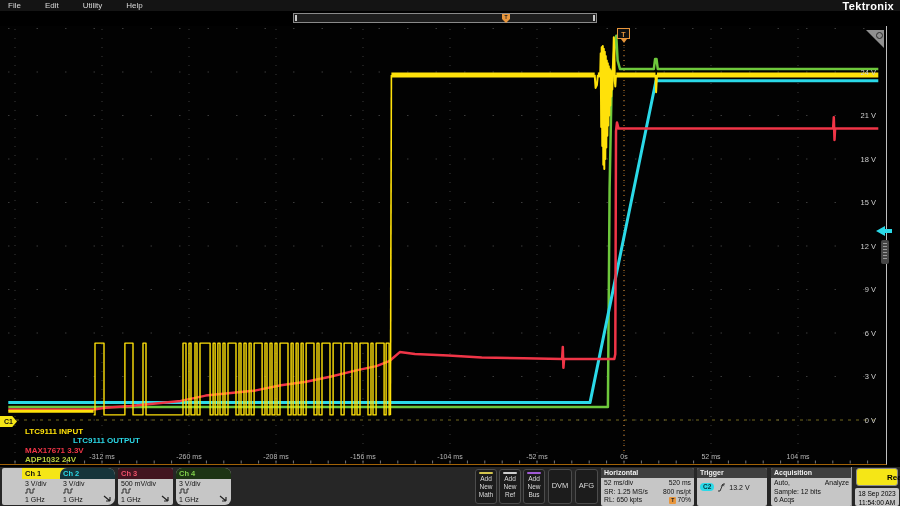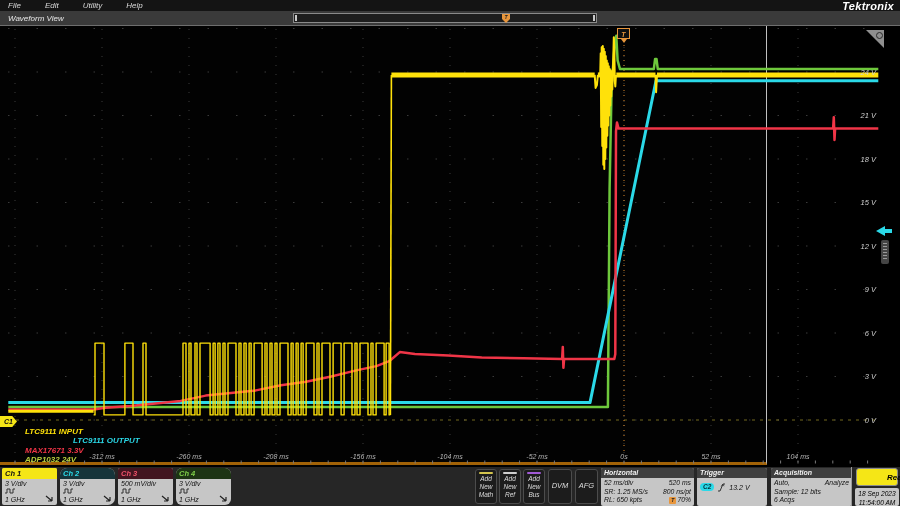--- a/index.html
+++ b/index.html
@@ -1,39 +1,39 @@
 <!DOCTYPE html>
 <html><head>
 <meta charset="utf-8">
 <style>
   html,body{margin:0;padding:0;background:#000;}
   .screen{position:relative;width:900px;height:506px;background:#000;overflow:hidden;
-          font-family:"Liberation Sans",sans-serif;font-style:italic;-webkit-font-smoothing:antialiased;}
+          font-family:"Liberation Sans",sans-serif;-webkit-font-smoothing:antialiased;}
   
   .menubar{position:absolute;left:0;top:0;width:900px;height:11px;background:#141414;
            display:flex;align-items:center;gap:24px;padding-left:8px;box-sizing:border-box;
            font-size:8px;color:#d9d9d9;}
   .menubar .mitem{cursor:default;}
   .logo{position:absolute;right:6px;top:0px;font-size:11px;font-weight:bold;color:#fff;letter-spacing:.3px;}
   
   .tabbar{position:absolute;left:0;top:11px;width:900px;height:15px;background:#3a3a3a;
           border-bottom:1px solid #6e6e6e;box-sizing:border-box;color:#e8e8e8;font-size:8px;}
   .tabbar .tablabel{position:absolute;left:8px;top:3px;}
   
   .recordbar{position:absolute;left:293px;top:13px;width:304px;height:10px;background:#1d1d1d;
              border:1px solid #8a8a8a;box-sizing:border-box;}
   .recordbar .br{position:absolute;top:1px;bottom:1px;width:3px;}
   .recordbar .br.l{left:1px;border-left:2px solid #c9c9c9;}
   .recordbar .br.r{right:1px;border-right:2px solid #c9c9c9;}
   .minimap-t{position:absolute;left:208px;top:0px;width:8px;height:9px;background:#e8963c;
              clip-path:polygon(0 0,100% 0,100% 55%,50% 100%,0 55%);
              font-size:5px;font-weight:bold;color:#222;text-align:center;line-height:7px;}
   
-  .plot{position:absolute;left:0;top:26px;width:767px;height:439px;background:#020202;
-        border-right:1px solid #c0c0c0;border-bottom:3px solid #a16207;box-sizing:border-box;}
+  .plot{position:absolute;left:0;top:26px;width:887px;height:439px;background:#020202;
+        border-right:1px solid #c0c0c0;border-bottom:1px solid #a16207;box-sizing:border-box;}
   .plot svg{position:absolute;left:0;top:0;}
   .tflag{position:absolute;left:617px;top:2px;width:13px;height:11px;background:#101010;
          border:1px solid #e8963c;color:#e8963c;font-size:7px;font-weight:bold;text-align:center;
          line-height:11px;box-sizing:border-box;}
   .tflag:after{content:"";position:absolute;left:3px;top:10px;border-left:3px solid transparent;
          border-right:3px solid transparent;border-top:4px solid #e8963c;}
   .zoomcorner{position:absolute;left:866px;top:4px;width:0;height:0;
               border-top:18px solid #8f8f8f;border-left:18px solid transparent;}
   .zoomglass{position:absolute;left:876px;top:6px;width:5px;height:5px;border:1px solid #2c2c2c;border-radius:50%;}
   .c1badge{position:absolute;left:0;top:390px;width:17px;height:11px;background:#f5e616;color:#111;
@@ -78,23 +78,20 @@
 <div class="screen">
 
   <div class="menubar">
     <span class="mitem">File</span>
     <span class="mitem">Edit</span>
     <span class="mitem">Utility</span>
     <span class="mitem">Help</span>
   </div>
   <div class="logo">Tektronix</div>
 
-  <div class="tabbar">
-    <span class="tablabel">Waveform View</span>
-  </div>
   <div class="recordbar">
     <span class="br l"></span>
     <span class="br r"></span>
     <span class="minimap-t">T</span>
   </div>
 
   <div class="plot">
     <svg id="wavesvg" width="886" height="438" viewBox="0 26 886 438">
         <line x1="15" y1="29" x2="15" y2="462" stroke="#3a3a3a" stroke-width="1" stroke-dasharray="1,8"></line>
         <line x1="102" y1="29" x2="102" y2="462" stroke="#3a3a3a" stroke-width="1" stroke-dasharray="1,8"></line>
@@ -213,21 +210,21 @@
   </div>
 
   <div class="trig-arrow"></div>
   <div class="trig-arrow-tail"></div>
   <div class="gripper">
       <i></i>
     </div>
 
   <div class="bottombar">
     <div id="chbadges">
-        <div class="chbadge" style="left: 2px;">
+        <div class="chbadge" style="left: 2px; padding-left: 20px;">
           <div class="chhead" style="background:#f5e616;color:#111111">Ch 1</div>
           <div class="chbody"><div>3 V/div</div><svg width="10" height="7">
               <path d="M0,6 h2 v-4 h3 v4 h3 v-4 h2" stroke="#333" stroke-width="1" fill="none"></path>
             </svg><span class="chbw">1 GHz</span><svg class="chbwicon" width="9" height="8">
               <path d="M1,1 L7,6 M7,6 v-4 M7,6 h-4" stroke="#222" stroke-width="1.2" fill="none"></path>
             </svg></div>
         </div>
         <div class="chbadge" style="left: 60px; border-radius: 7px;">
           <div class="chhead" style="background:#16343a;color:#2bd9e8">Ch 2</div>
           <div class="chbody"><div>3 V/div</div><svg width="10" height="7">

